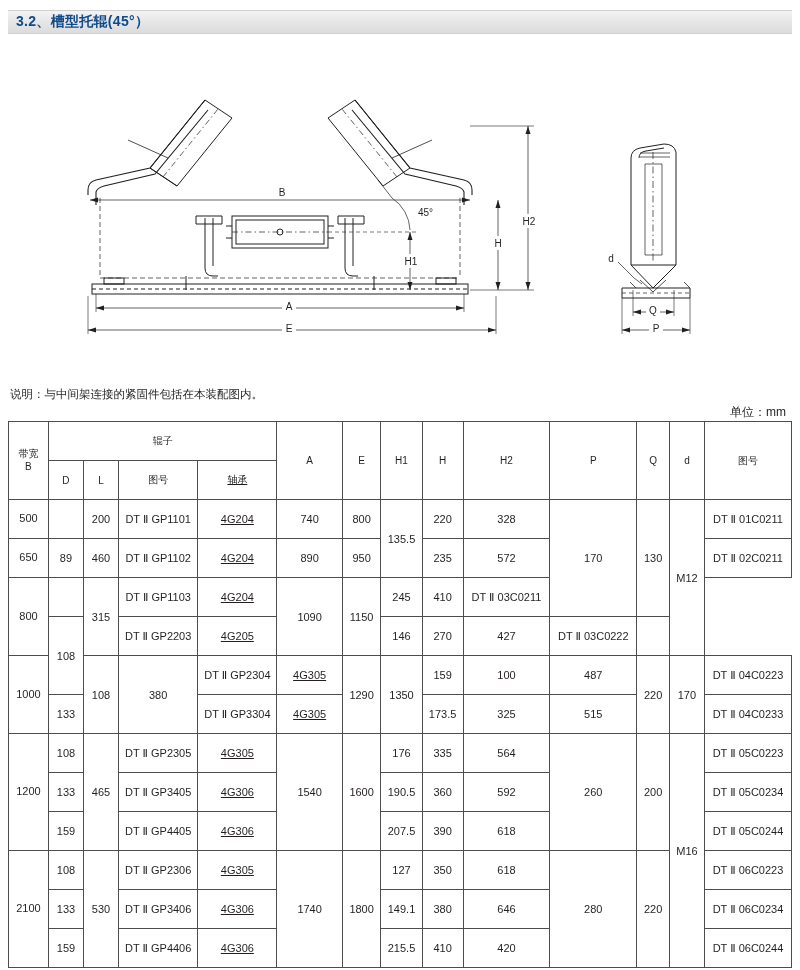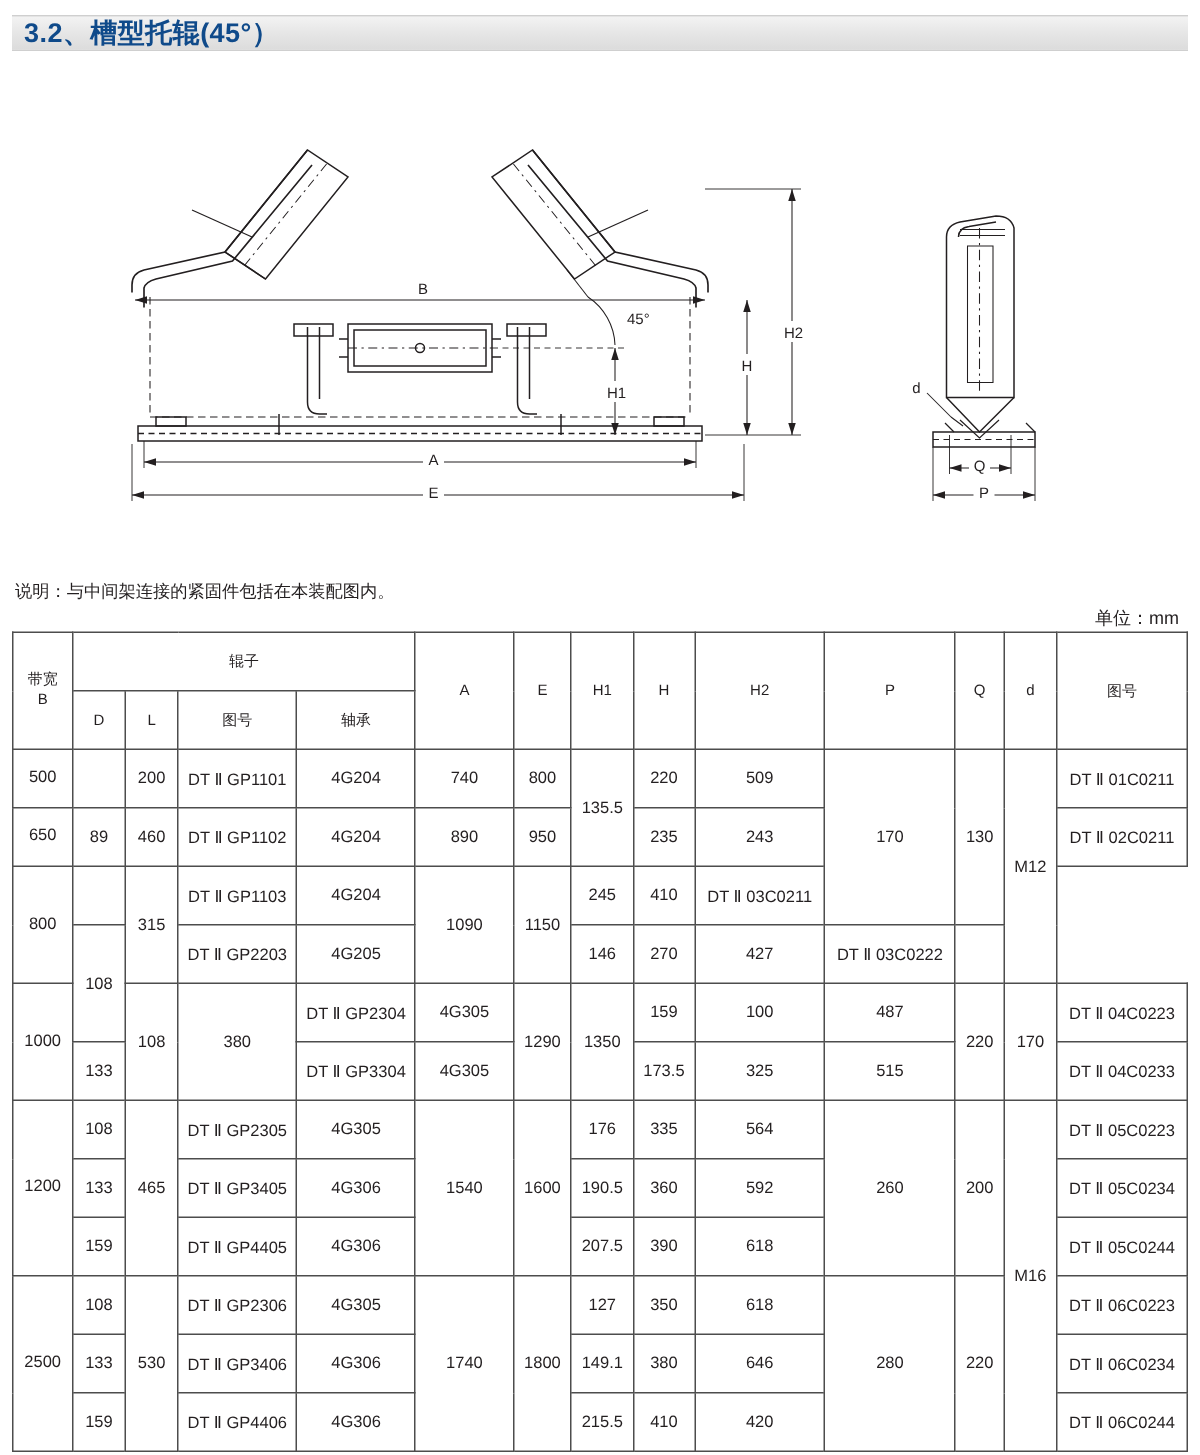--- a/index.html
+++ b/index.html
@@ -23,21 +23,21 @@
     top: 10px;
     width: 784px;
     height: 22px;
     background: linear-gradient(to bottom, #f3f3f3 0%, #e6e6e6 50%, #dcdcdc 100%);
     border-top: 1px solid #cfcfcf;
     border-bottom: 1px solid #cfcfcf;
     display: flex;
     align-items: center;
   }
   .header-title {
-    font-size: 18px;
+    font-size: 14px;
     font-weight: bold;
     color: #0f4a8a;
     padding-left: 8px;
     letter-spacing: 0.3px;
   }
 
   
   .drawing {
     position: absolute;
     left: 0;
@@ -85,21 +85,21 @@
     padding: 0;
     height: 38px;
   }
   table.spec th {
     font-size: 10px;
   }
   .hdr-bw { width: 48px; line-height: 1.25; }
   .c-d { width: 44px; }
   .c-l { width: 44px; }
   .c-tn { width: 102px; }
-  .c-br { width: 84px; }
+  .c-br { width: 84px; text-decoration: underline; }
   .c-a  { width: 44px; }
   .c-e  { width: 46px; }
   .c-h1 { width: 48px; }
   .c-h  { width: 44px; }
   .c-h2 { width: 44px; }
   .c-p  { width: 40px; }
   .c-q  { width: 40px; }
   .c-d2 { width: 42px; }
   .c-fig{ width: 112px; }
   .tall-head { height: 30px; }
@@ -290,36 +290,36 @@
         <tr>
           <td class="hdr-bw">500</td>
           <td class="c-d"></td>
           <td class="c-l">200</td>
           <td class="c-tn">DT Ⅱ GP1101</td>
           <td class="c-br">4G204</td>
           <td class="c-a">740</td>
           <td class="c-e">800</td>
           <td class="c-h1" rowspan="2">135.5</td>
           <td class="c-h">220</td>
-          <td class="c-h2">509</td>
+          <td class="c-h2">328</td>
           <td class="c-p" rowspan="3">170</td>
           <td class="c-q" rowspan="3">130</td>
           <td class="c-d2" rowspan="4">M12</td>
           <td class="c-fig">DT Ⅱ 01C0211</td>
         </tr>
         <tr>
           <td class="hdr-bw">650</td>
           <td class="c-d">89</td>
           <td class="c-l">460</td>
           <td class="c-tn">DT Ⅱ GP1102</td>
           <td class="c-br">4G204</td>
           <td class="c-a">890</td>
           <td class="c-e">950</td>
           <td class="c-h">235</td>
-          <td class="c-h2">243</td>
+          <td class="c-h2">572</td>
           <td class="c-fig">DT Ⅱ 02C0211</td>
         </tr>
         <tr>
           <td class="hdr-bw" rowspan="2">800</td>
           <td class="c-d"></td>
           <td class="c-l" rowspan="2">315</td>
           <td class="c-tn">DT Ⅱ GP1103</td>
           <td class="c-br">4G204</td>
           <td class="c-a" rowspan="2">1090</td>
           <td class="c-e" rowspan="2">1150</td>
@@ -388,21 +388,21 @@
         <tr>
           <td class="c-d">159</td>
           <td class="c-tn">DT Ⅱ GP4405</td>
           <td class="c-br">4G306</td>
           <td class="c-h1">207.5</td>
           <td class="c-h">390</td>
           <td class="c-h2">618</td>
           <td class="c-fig">DT Ⅱ 05C0244</td>
         </tr>
         <tr>
-          <td class="hdr-bw" rowspan="3">2500</td>
+          <td class="hdr-bw" rowspan="3">2100</td>
           <td class="c-d">108</td>
           <td class="c-l" rowspan="3">530</td>
           <td class="c-tn">DT Ⅱ GP2306</td>
           <td class="c-br">4G305</td>
           <td class="c-a" rowspan="3">1740</td>
           <td class="c-e" rowspan="3">1800</td>
           <td class="c-h1">127</td>
           <td class="c-h">350</td>
           <td class="c-h2">618</td>
           <td class="c-p" rowspan="3">280</td>

